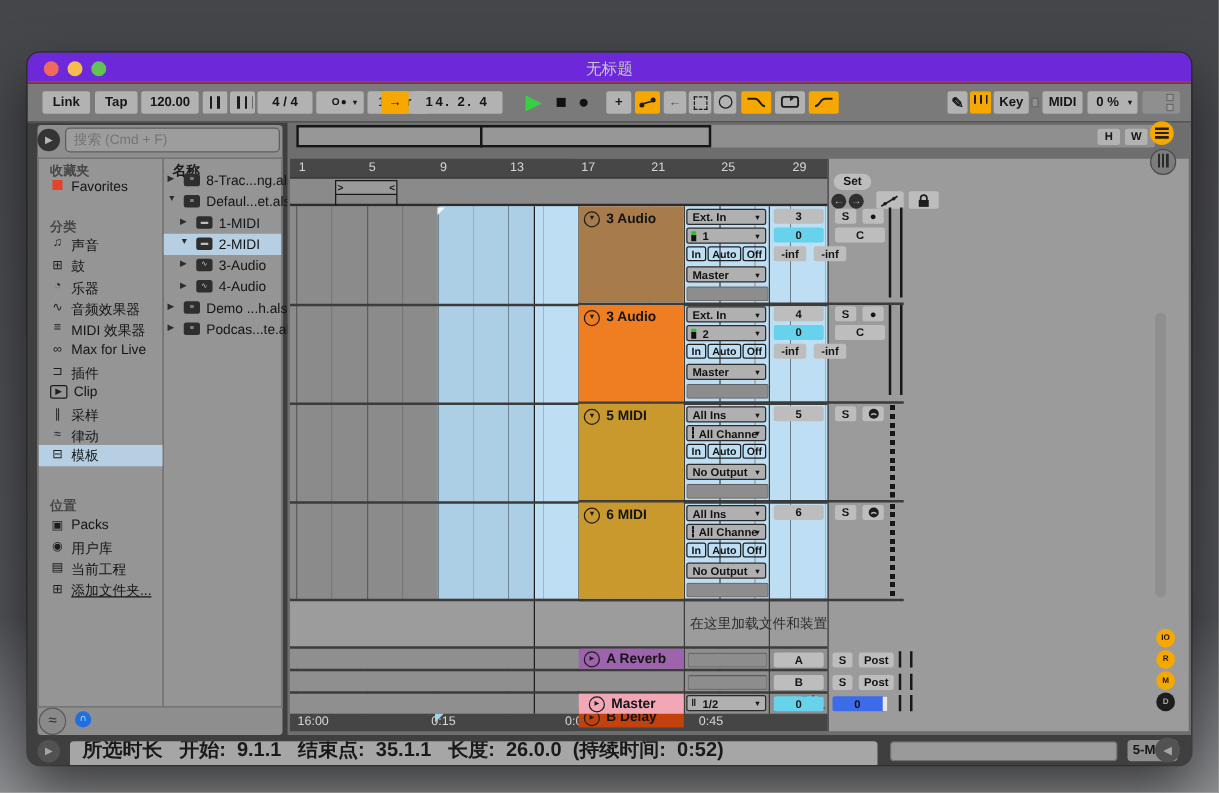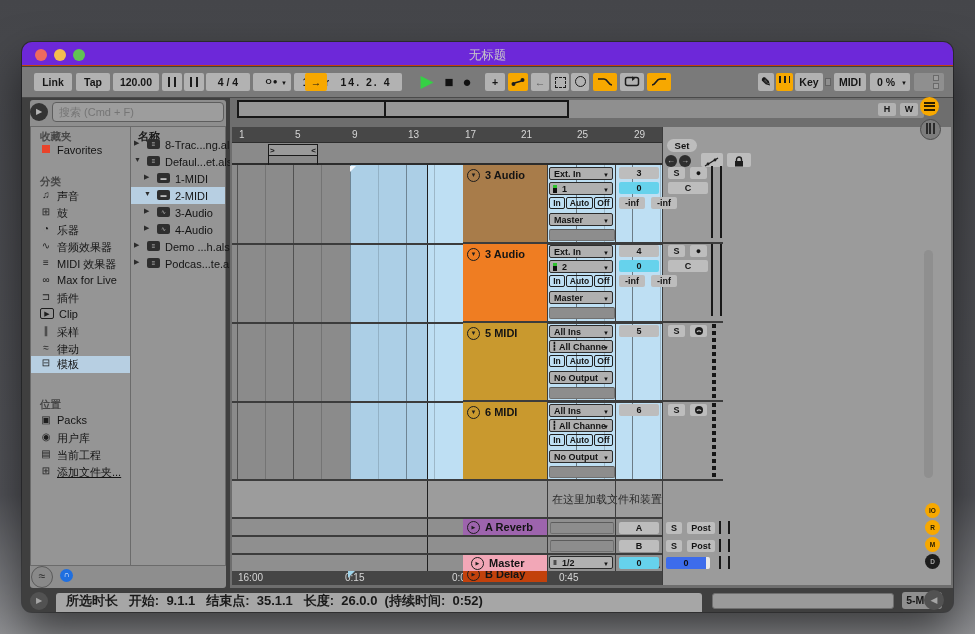--- a/index.html
+++ b/index.html
@@ -475,18 +475,18 @@
   <div class="cell" style="left:644px;top:515px;width:44px;background:#3d6ceb;color:#0c0c14;border-right:4px solid #e8e8e8">0</div>
   <div class="vmeter" style="left:697px;top:514px;height:13px"></div>
 
   <div class="ab" style="left:902px;top:208px;width:9px;height:228px;background:#8f8f8f;border-radius:5px"></div>
   <div class="sidetog" style="left:903px;top:461px">IO</div>
   <div class="sidetog" style="left:903px;top:478px">R</div>
   <div class="sidetog" style="left:903px;top:495px">M</div>
   <div class="sidetog" style="left:903px;top:512px;background:#1d1d1d;color:#a8a8a8">D</div>
 
   <div class="circ" style="left:8px;top:550px;width:18px;height:18px;background:#525252;color:#a5a5a5;font-size:8px;line-height:18px">▶</div>
-  <div class="ab" style="left:34px;top:551px;width:646px;height:32px;background:#a6a6a6;border-radius:3px;font-size:13px;font-weight:bold;color:#191919;line-height:16px;padding-left:10px;white-space:pre;overflow:hidden">所选时长   开始:  9.1.1   结束点:  35.1.1   长度:  26.0.0  (持续时间:  0:52)</div>
+  <div class="ab" style="left:34px;top:551px;width:646px;height:32px;background:#a6a6a6;border-radius:3px;font-size:16px;font-weight:bold;color:#191919;line-height:16px;padding-left:10px;white-space:pre;overflow:hidden">所选时长   开始:  9.1.1   结束点:  35.1.1   长度:  26.0.0  (持续时间:  0:52)</div>
   <div class="ab" style="left:690px;top:551px;width:182px;height:16px;background:#9a9a9a;border:1px solid #6f6f6f;border-radius:3px"></div>
   <div class="ab" style="left:880px;top:550px;width:40px;height:17px;background:#8f8f8f;border-radius:3px;font-size:10.5px;font-weight:bold;color:#161616;text-align:center;line-height:17px">5-MIDI</div>
   <div class="circ" style="left:902px;top:548px;width:20px;height:20px;background:#525252;color:#a5a5a5;font-size:9px;line-height:20px">◀</div>
 
 </div>
 
 </body></html>

